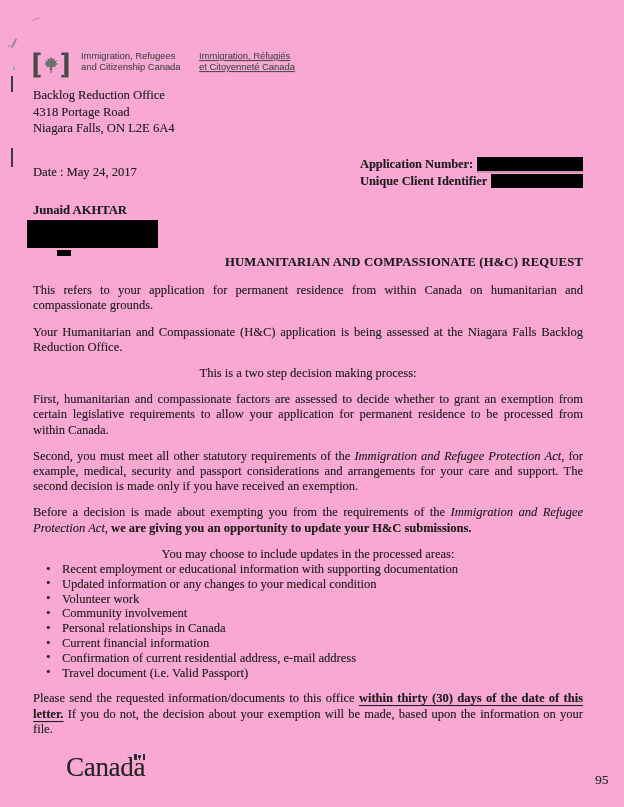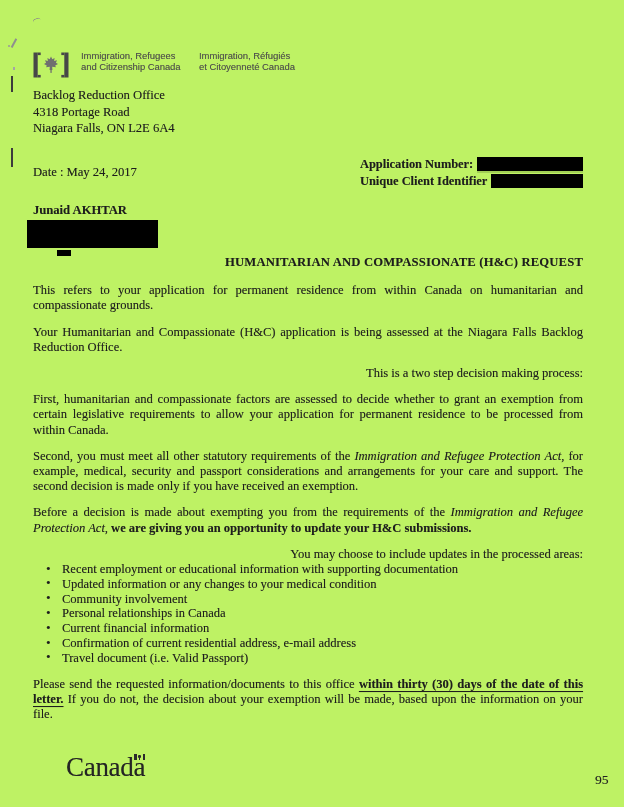--- a/index.html
+++ b/index.html
@@ -1,60 +1,60 @@
 <!DOCTYPE html>
 <html><head>
 <meta charset="utf-8">
 <style>
   html,body{margin:0;padding:0;background:#f4f4f1;}
   .page{
     position:relative;width:624px;height:807px;margin:0 auto;
-    background:#bef264;overflow:hidden;
+    background:#f9a8d4;overflow:hidden;
     font-family:"Liberation Serif",serif;color:#1d1d1d;
   }
   .serif-text{text-shadow:0.2px 0.2px 0.3px rgba(30,30,30,0.35);}
 
   
   .tick{position:absolute;width:1.6px;background:#3c3c3c;}
   .tick.t1{left:11px;top:76px;height:16px;}
   .tick.t2{left:11px;top:148px;height:19px;}
   .pencil-curve{position:absolute;left:33px;top:18px;width:8px;height:5px;
     border-top:1.6px solid #8a8a8a;border-radius:60% 60% 0 0;transform:rotate(-18deg);}
   .pencil-slash{position:absolute;left:13px;top:38px;width:1.5px;height:10px;
     background:#8f8f8f;transform:rotate(28deg);}
   .pencil-dot{position:absolute;left:8px;top:45px;width:2px;height:2px;background:#999;border-radius:50%;}
   .pencil-dot2{position:absolute;left:13px;top:67px;width:2px;height:3px;background:#a5a5a5;}
 
   
   .fip{position:absolute;left:33px;top:50px;display:flex;align-items:flex-start;}
   .fip-flag{width:36px;height:26px;margin-top:2px;}
   .dept{font-family:"Liberation Sans",sans-serif;font-size:9.4px;line-height:11px;color:#4f4f4f;}
   .dept.en{margin-left:12px;width:108px;}
-  .dept.fr{margin-left:10px;width:110px;}
+  .dept.fr{margin-left:10px;width:110px;text-decoration:underline;}
 
   .office{position:absolute;left:33px;top:87px;font-size:12.6px;line-height:16.5px;}
 
   
   .date-line{position:absolute;left:33px;top:165px;font-size:12.6px;}
   .refs{position:absolute;left:360px;top:157px;width:223px;}
   .ref-row{display:flex;align-items:flex-start;height:17px;}
   .ref-label{font-weight:bold;font-size:12.4px;white-space:nowrap;}
   .redaction{background:#000;}
   .ref-box{margin-left:4px;flex:1 1 auto;height:13.5px;}
   .ref-box.shadow{box-shadow:0 2px 0 rgba(0,0,0,0.15);}
 
   .recipient{position:absolute;left:33px;top:203px;font-weight:bold;font-size:12.6px;text-align:right;}
   .addr-redaction{position:absolute;left:27px;top:220px;width:131px;height:28px;background:#000;}
   .addr-redaction-tail{position:absolute;left:57px;top:250px;width:14px;height:6px;background:#000;}
 
   
   .letter-body{position:absolute;left:33px;top:255px;width:550px;font-size:12.5px;line-height:15.2px;}
   .letter-title{font-size:12.6px;font-weight:bold;text-align:right;letter-spacing:0.2px;margin:0 0 13px 0;}
   .letter-body p{margin:0 0 11px 0;text-align:justify;}
-  .letter-body p.no-justify{text-align:right;margin-bottom:0;}
+  .letter-body p.no-justify{text-align:center;margin-bottom:0;}
   .updates{list-style:none;margin:0 0 11px 0;padding:0;}
   .updates li{position:relative;padding-left:29px;line-height:14.8px;}
   .updates li::before{content:"\2022";position:absolute;left:13px;top:-0.5px;font-size:13px;}
   .it{font-style:italic;}
   .bd{font-weight:bold;}
   .bd-ul{font-weight:bold;text-decoration:underline;text-decoration-thickness:1.4px;text-underline-offset:2.5px;}
 
   
   .wordmark{position:absolute;left:66px;top:752px;font-size:27px;letter-spacing:-0.3px;color:#242424;}
   .wordmark-inner{position:relative;display:inline-block;}
@@ -131,20 +131,21 @@
     <p>First, humanitarian and compassionate factors are assessed to decide whether to grant an exemption from certain legislative requirements to allow your application for permanent residence to be processed from within Canada.</p>
 
     <p><span>Second, you must meet all other statutory requirements of the </span><span class="it">Immigration and Refugee Protection Act</span><span>, for example, medical, security and passport considerations and arrangements for your care and support. The second decision is made only if you have received an exemption.</span></p>
 
     <p><span>Before a decision is made about exempting you from the requirements of the </span><span class="it">Immigration and Refugee Protection Act</span><span>, </span><span class="bd">we are giving you an opportunity to update your H&amp;C submissions.</span></p>
 
     <p class="no-justify">You may choose to include updates in the processed areas:</p>
     <ul class="updates">
       <li>Recent employment or educational information with supporting documentation</li>
       <li>Updated information or any changes to your medical condition</li>
+      <li>Volunteer work</li>
       <li>Community involvement</li>
       <li>Personal relationships in Canada</li>
       <li>Current financial information</li>
       <li>Confirmation of current residential address, e-mail address</li>
       <li>Travel document (i.e. Valid Passport)</li>
     </ul>
 
     <p><span>Please send the requested information/documents to this office </span><span class="bd-ul">within thirty (30) days of the date of this letter.</span><span> If you do not, the decision about your exemption will be made, based upon the information on your file.</span></p>
   </div>
 

